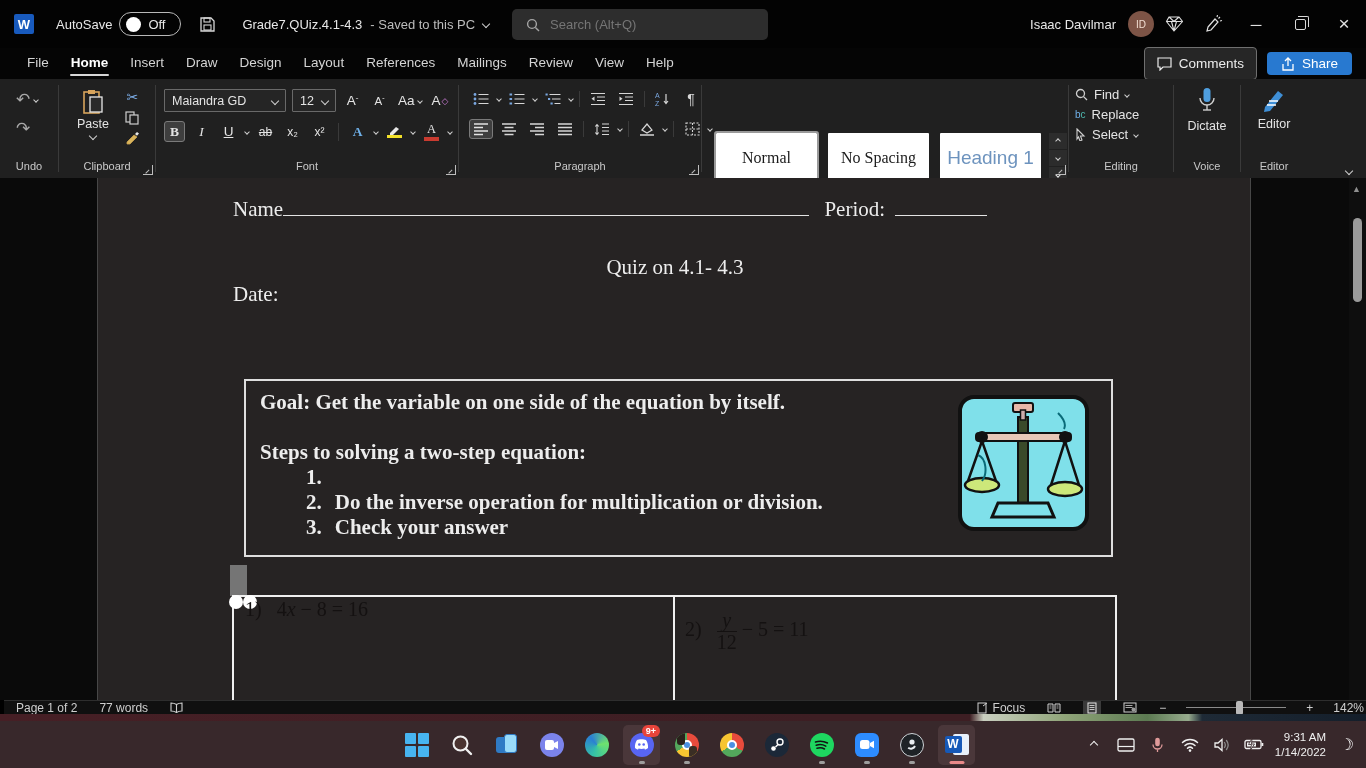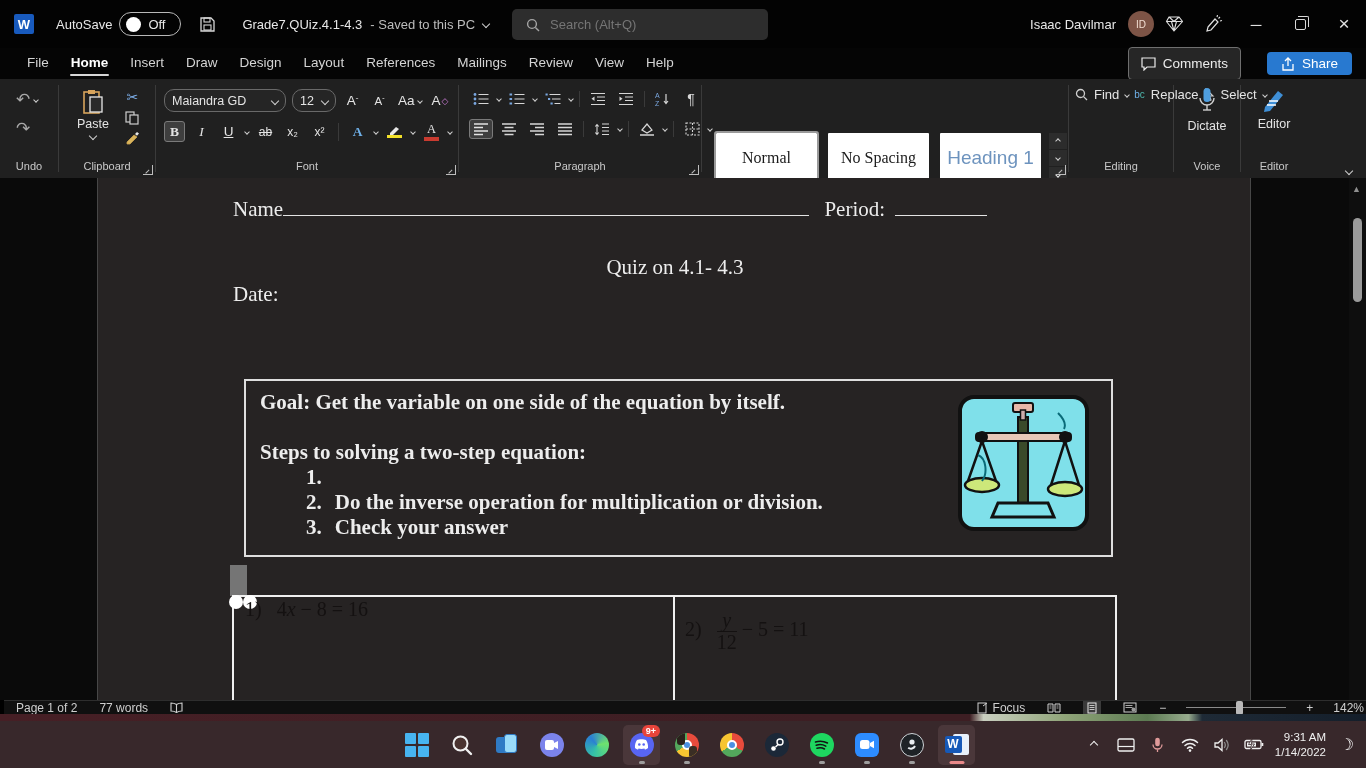--- a/index.html
+++ b/index.html
@@ -27,21 +27,21 @@
   .winbtn { width:44px; height:48px; display:flex; align-items:center; justify-content:center; color:#e0e0e0; font-size:15px; }
   .restore { width:11px; height:11px; border:1.2px solid #d8d8d8; border-radius:2px; position:relative; }
   .restore::before { content:""; position:absolute; left:2px; top:-4px; width:10px; height:10px; border-top:1.2px solid #d8d8d8; border-right:1.2px solid #d8d8d8; border-top-right-radius:2px; }
 
   
   #tabsrow { left:0; top:48px; width:1366px; height:31px; background:#050505; display:flex; align-items:center; color:#d4d4d4; font-size:13.5px; }
   .rtab { padding:6px 11px 8px; cursor:default; position:relative; }
   .rtab.active { color:#fff; font-weight:bold; }
   .rtab.active::after { content:""; position:absolute; left:10px; right:10px; bottom:2px; height:2.5px; background:#d6d6d6; border-radius:2px; }
   #tabsrow .spacer { flex:1; }
-  .commentsbtn { display:flex; align-items:center; gap:7px; border:1px solid #6f6f6f; background:#262626; color:#ececec; border-radius:4px; padding:8px 12px; font-size:13.5px; margin-right:26px; }
+  .commentsbtn { display:flex; align-items:center; gap:7px; border:1px solid #6f6f6f; background:#262626; color:#ececec; border-radius:4px; padding:8px 12px; font-size:13.5px; margin-right:10px; }
   .sharebtn { display:flex; align-items:center; gap:7px; background:#2879d0; color:#fff; border-radius:4px; padding:4px 14px; font-size:13.5px; margin-right:14px; }
 
   
   #ribbon { left:0; top:79px; width:1366px; height:99px; background:#202020; color:#e4e4e4; display:flex; }
   .rgroup { display:flex; flex-direction:column; position:relative; }
   .rg-body { flex:1; display:flex; align-items:flex-start; }
   .rg-label { height:20px; font-size:11px; color:#c9c9c9; text-align:center; line-height:16px; position:relative; }
   .vsep { width:1px; background:#3a3a3a; margin:6px 0; }
   .launcher { position:absolute; right:2px; bottom:3px; width:10px; height:10px; border-right:1.3px solid #bdbdbd; border-bottom:1.3px solid #bdbdbd; }
   .launcher::before { content:""; position:absolute; right:2px; bottom:2px; width:5px; height:1.3px; background:#bdbdbd; transform:rotate(-45deg); }
@@ -55,21 +55,21 @@
 
   
   .g-clip .rg-body { padding:6px 6px 0 10px; gap:8px; }
   .pastebtn { display:flex; flex-direction:column; align-items:center; font-size:12.5px; gap:2px; padding:4px 8px; }
   .smcol { display:flex; flex-direction:column; gap:6px; padding-top:4px; }
 
   
   .g-font { width:302px; }
   .g-font .rg-body { flex-direction:column; padding:10px 0 0 8px; gap:9px; }
   .frow { display:flex; align-items:center; gap:6px; }
-  .combo { height:23px; background:#252525; border:1px solid #696969; border-radius:10px; display:flex; align-items:center; justify-content:space-between; padding:0 7px; font-size:12.5px; }
+  .combo { height:23px; background:#252525; border:1px solid #696969; border-radius:1px; display:flex; align-items:center; justify-content:space-between; padding:0 7px; font-size:12.5px; }
   .fbtn { min-width:21px; height:21px; font-size:13.5px; display:inline-flex; align-items:center; justify-content:center; border-radius:3px; padding:0 2px; }
   .colorbar { position:relative; display:inline-flex; flex-direction:column; align-items:center; width:20px; }
   .colorbar .bar { width:15px; height:3.5px; margin-top:0px; }
 
   
   .g-para { width:242px; }
   .g-para .rg-body { flex-direction:column; padding:10px 0 0 10px; gap:10px; }
   .pico { width:24px; height:20px; display:inline-flex; align-items:center; justify-content:center; border-radius:3px; }
   .pico.active { background:#3e3e3e; border:1px solid #7a7a7a; }
 
@@ -78,21 +78,21 @@
   .stylecards { display:flex; gap:11px; padding:14px 0 0 14px; }
   .scard { width:101px; height:50px; background:#fff; display:flex; align-items:center; justify-content:center; border-radius:1px; }
   .scard.sel { outline:2.5px solid #9a9a9a; }
   .scard .t-normal { font-family:"Liberation Serif",serif; font-size:16px; color:#1a1a1a; }
   .scard .t-h1 { font-family:"Liberation Sans",sans-serif; font-size:19px; color:#6d93be; }
   .styscroll { display:flex; flex-direction:column; margin:14px 0 0 8px; gap:1px; }
   .styscroll div { width:18px; height:16px; background:#2c2c2c; display:flex; align-items:center; justify-content:center; }
 
   
   .g-edit { width:104px; }
-  .g-edit .rg-body { padding:8px 0 0 6px; gap:5px; font-size:13px; }
+  .g-edit .rg-body { flex-direction:column; padding:8px 0 0 6px; gap:5px; font-size:13px; }
   .editrow { display:flex; align-items:center; gap:6px; white-space:nowrap; }
 
   
   .g-voice,.g-editor { width:66px; }
   .bigbtn { display:flex; flex-direction:column; align-items:center; padding-top:8px; gap:4px; font-size:12.5px; width:100%; }
 
   .ribbon-collapse { position:absolute; right:14px; bottom:4px; }
 
   
   #docarea { left:0; top:178px; width:1366px; height:522px; background:#0a0a0a; overflow:hidden; }

